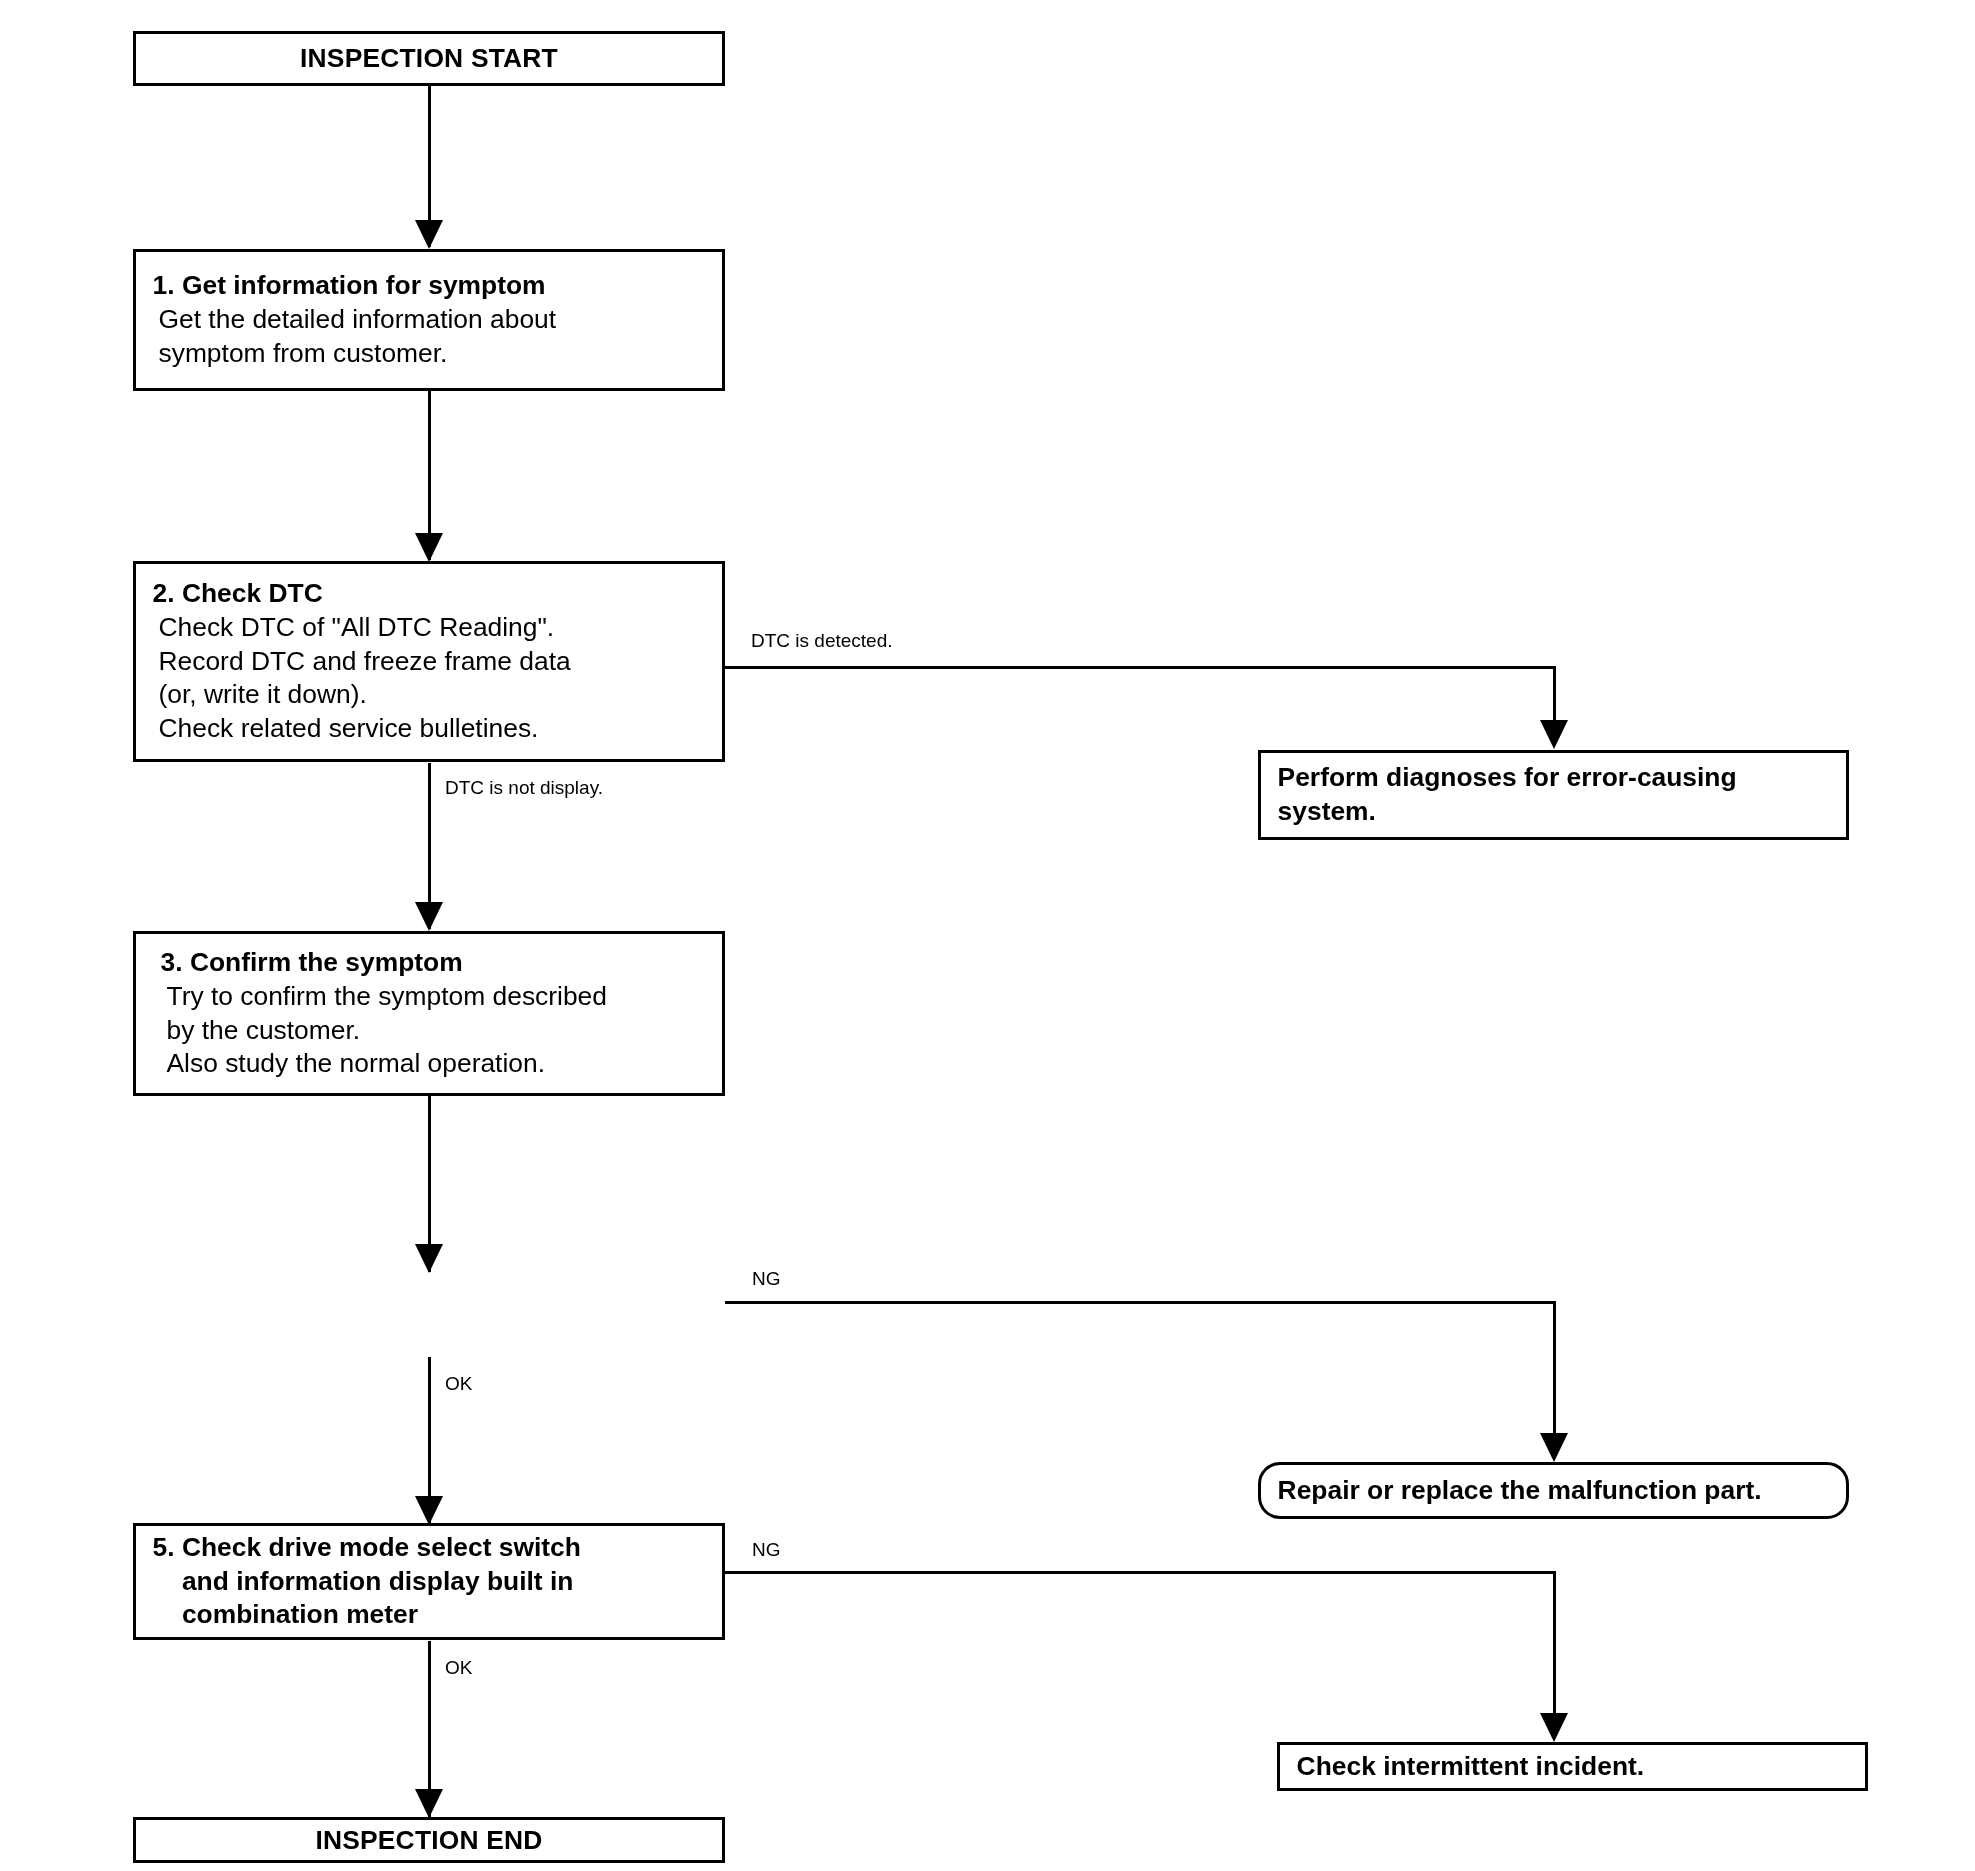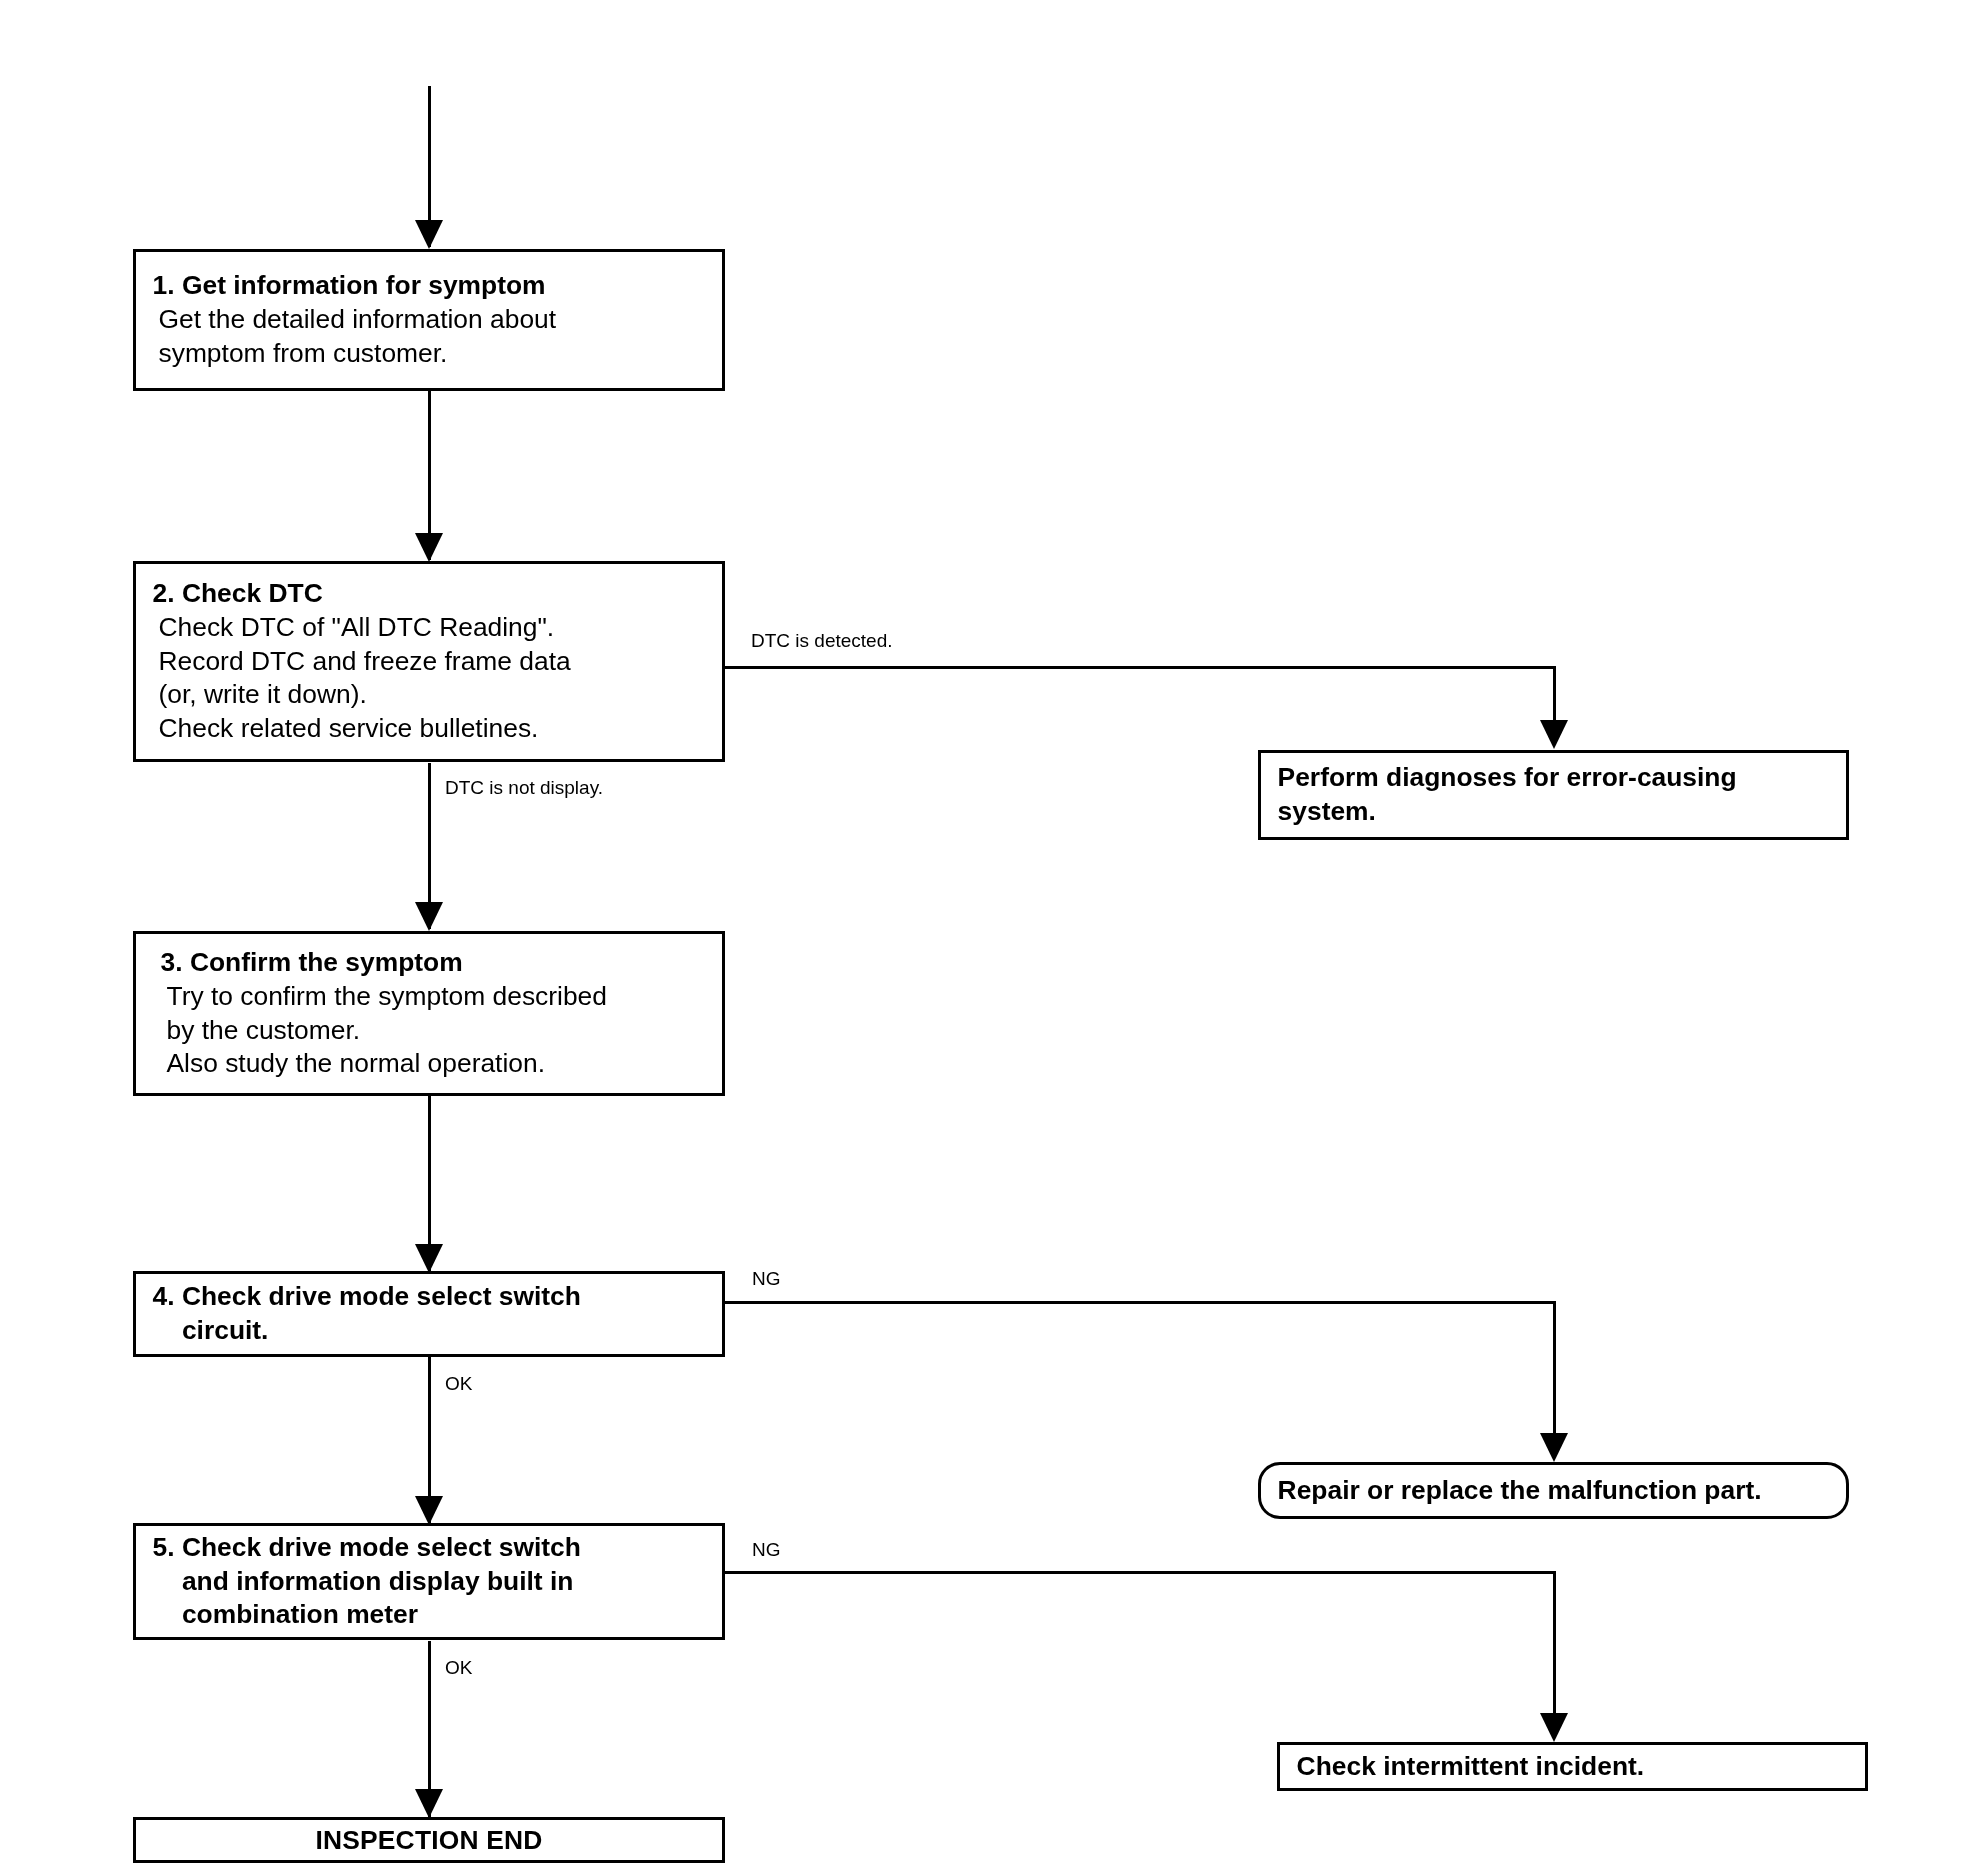--- a/index.html
+++ b/index.html
@@ -80,20 +80,23 @@
     line-height: 1;
     white-space: pre;
     font-family: "Liberation Sans", sans-serif;
   }
 </style>
 </head>
 <body>
 
 <div id="canvas">
 
+  <div class="node center" style="left:133px; top:31px; width:592px; height:55px;">
+    <div class="termlabel">INSPECTION START</div>
+  </div>
 
   <div class="vline" style="left:428px; top:86px; height:161px;"></div>
   <div class="arrowhead" style="left:415px; top:220px;"></div>
 
   <div class="node" style="left:133px; top:249px; width:592px; height:142px;">
     <div class="title pad">1. Get information for symptom</div>
     <div class="body indent">Get the detailed information about
 symptom from customer.</div>
   </div>
 
@@ -125,24 +128,20 @@
   <div class="node" style="left:133px; top:931px; width:592px; height:165px;padding-left:8px;">
     <div class="title pad">3. Confirm the symptom</div>
     <div class="body indent">Try to confirm the symptom described
 by the customer.
 Also study the normal operation.</div>
   </div>
 
   <div class="vline" style="left:428px; top:1096px; height:176px;"></div>
   <div class="arrowhead" style="left:415px; top:1244px;"></div>
 
-  <div class="node" style="left:133px; top:1271px; width:592px; height:86px;">
-    <div class="title pad">4. Check drive mode select switch
-    circuit.</div>
-  </div>
 
   <div class="hline" style="left:725px; top:1301px; width:831px;"></div>
   <div class="vline" style="left:1553px; top:1301px; height:147px;"></div>
   <div class="arrowhead" style="left:1540px; top:1433px;"></div>
   <div class="edgelabel" style="left:752px; top:1269px;">NG</div>
 
   <div class="vline" style="left:428px; top:1357px; height:166px;"></div>
   <div class="arrowhead" style="left:415px; top:1496px;"></div>
   <div class="edgelabel" style="left:445px; top:1374px;">OK</div>
 

